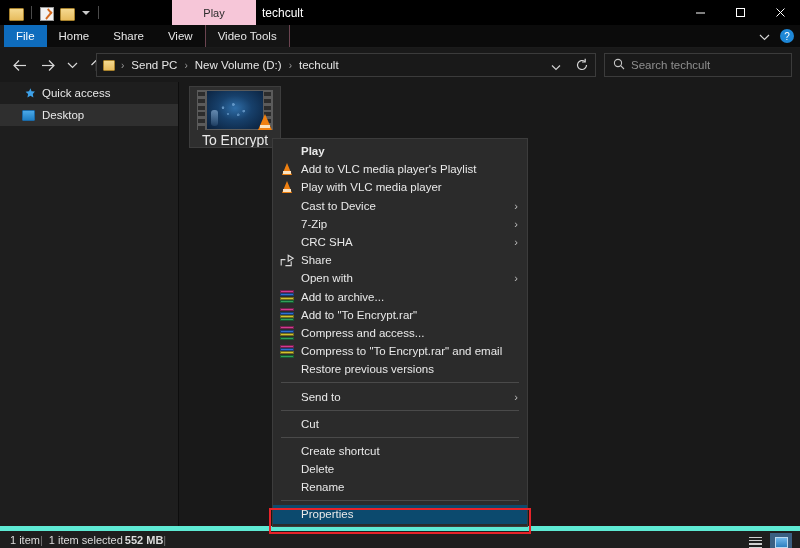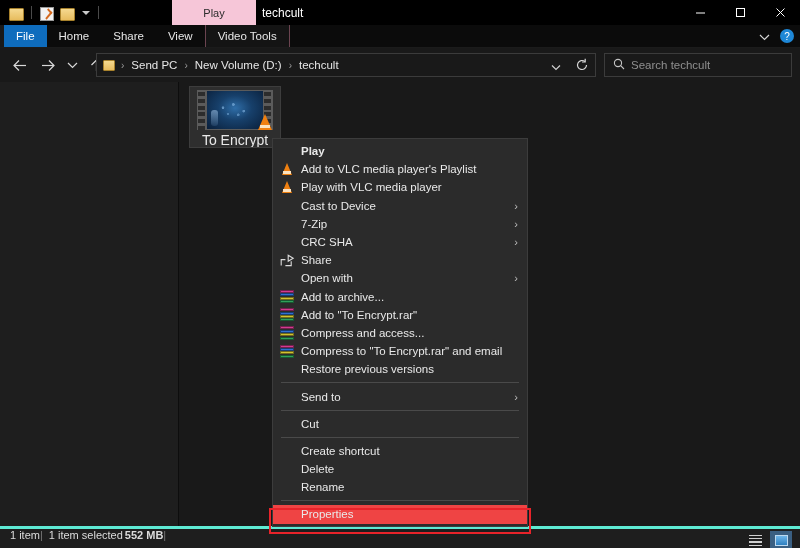--- a/index.html
+++ b/index.html
@@ -259,31 +259,31 @@
     position: absolute; left: 0; width: 14px; height: 3px; display: block;
     border: 1px solid rgba(0,0,0,.45);
   }
   .icorar i:nth-child(1) { top: 0;  background: #d23b8f; }
   .icorar i:nth-child(2) { top: 3.4px; background: #2f6fd0; }
   .icorar i:nth-child(3) { top: 6.8px; background: #d0c232; }
   .icorar i:nth-child(4) { top: 10.2px; background: #2fa05a; }
   
   .icoshare { width: 15px; height: 13px; color: #dcdcdc; }
 
-  .properties-row { background: #ef4444; }
+  .properties-row { background: #0c4a6e; }
   .redbox {
     position: absolute; left: 269px; top: 508px; width: 262px; height: 26px;
     border: 2px solid #e8232a; z-index: 60; pointer-events: none;
   }
 
   
   .statusbar {
     position: absolute; left: 0; top: 526px; width: 800px; height: 22px;
-    background: #1e1e1e; border-top: 3px solid #5eead4;
-    display: flex; 
+    background: #1e1e1e; border-top: 5px solid #5eead4;
+    display: flex; align-items: center;
   }
   .st-text { font-size: 11px; color: #dcdcdc; padding-left: 10px; }
   .st-sep { color: #777; padding: 0 6px; }
   .viewbtns {
     position: absolute; right: 8px; top: 0; height: 22px;
     display: flex; align-items: center; gap: 4px;
   }
   .vbtn {
     width: 22px; height: 18px; display: flex; align-items: center; justify-content: center;
   }
@@ -415,20 +415,32 @@
             <line x1="7.7" y1="7.7" x2="11" y2="11" stroke="currentColor" stroke-width="1.1"></line>
           </svg>
       </span>
       <span class="ph">Search techcult</span>
     </div>
   </div>
 
   <div class="body">
 
     <div class="navpane">
+      <div class="nav-item">
+        <span class="ico-pin">
+          <svg width="12" height="12" viewBox="0 0 12 12" fill="#3ea1e8">
+              <path d="M7.5 1.2 6 4.3 2.6 4.8l2.5 2.3-.7 3.4L7.4 8.8l3 1.6-.6-3.4 2.1-2.4-3.4-.4z"></path>
+            </svg>
+        </span>
+        <span>Quick access</span>
+      </div>
+      <div class="nav-item sel">
+        <span class="ico-monitor"></span>
+        <span>Desktop</span>
+      </div>
       <div class="vscroll">
         <div class="thumb"></div>
       </div>
     </div>
     <div class="pane-divider"></div>
 
     <div class="filepane">
       <div class="fileitem">
         <div class="thumb-wrap">
           <span class="perf-l">

